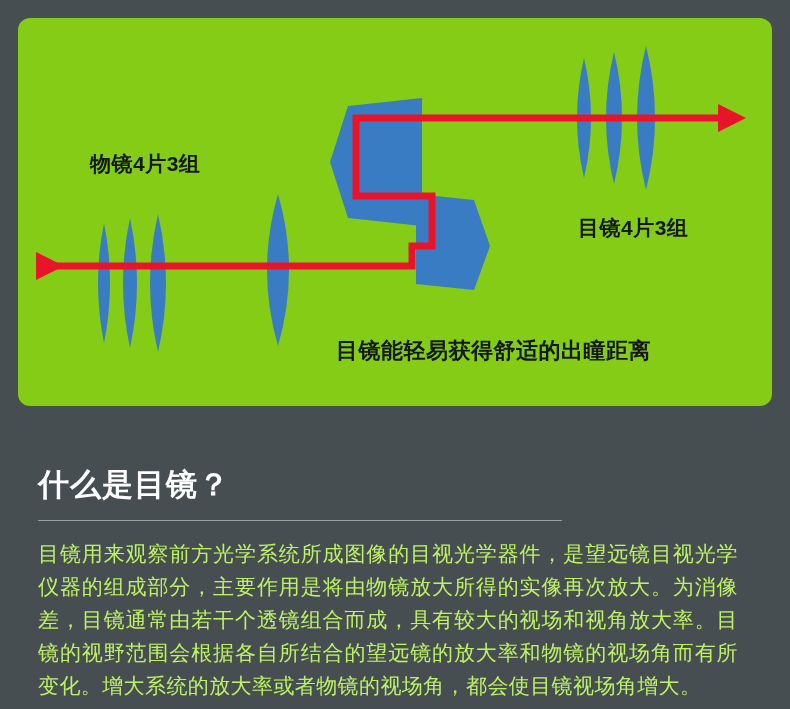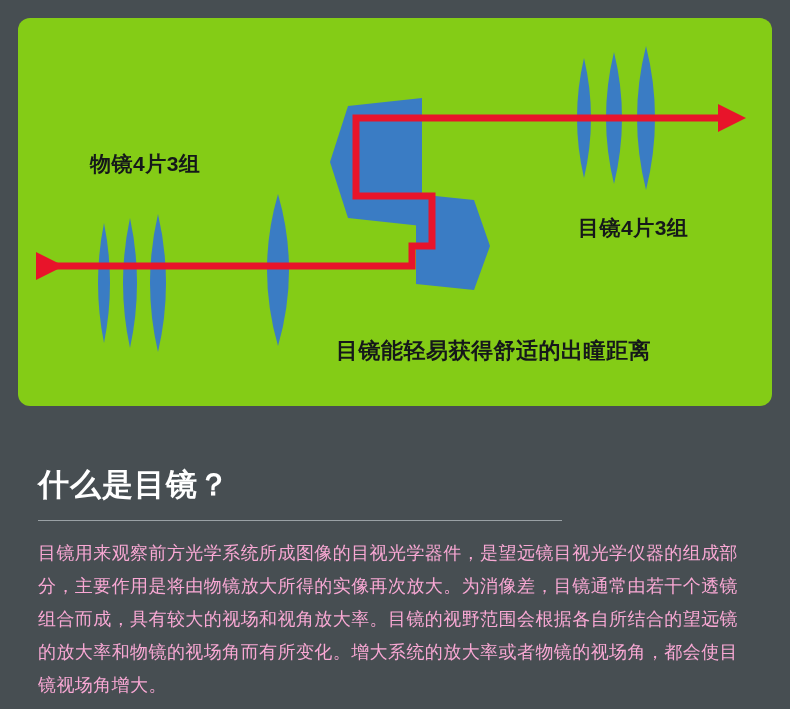--- a/index.html
+++ b/index.html
@@ -68,22 +68,22 @@
     margin: 0;
     padding: 0 0 14px 0;
   }
   .title-rule {
     width: 524px;
     height: 1px;
     background: #9aa1a5;
     margin: 0 0 16px 0;
   }
   .body-text {
-    color: #f9a8d4;
-    font-size: 18px;
+    color: #bef264;
+    font-size: 21px;
     line-height: 33px;
     letter-spacing: 0.4px;
     text-align: justify;
     margin: 0;
     width: 700px;
   }
 </style>
 </head>
 <body>
 

